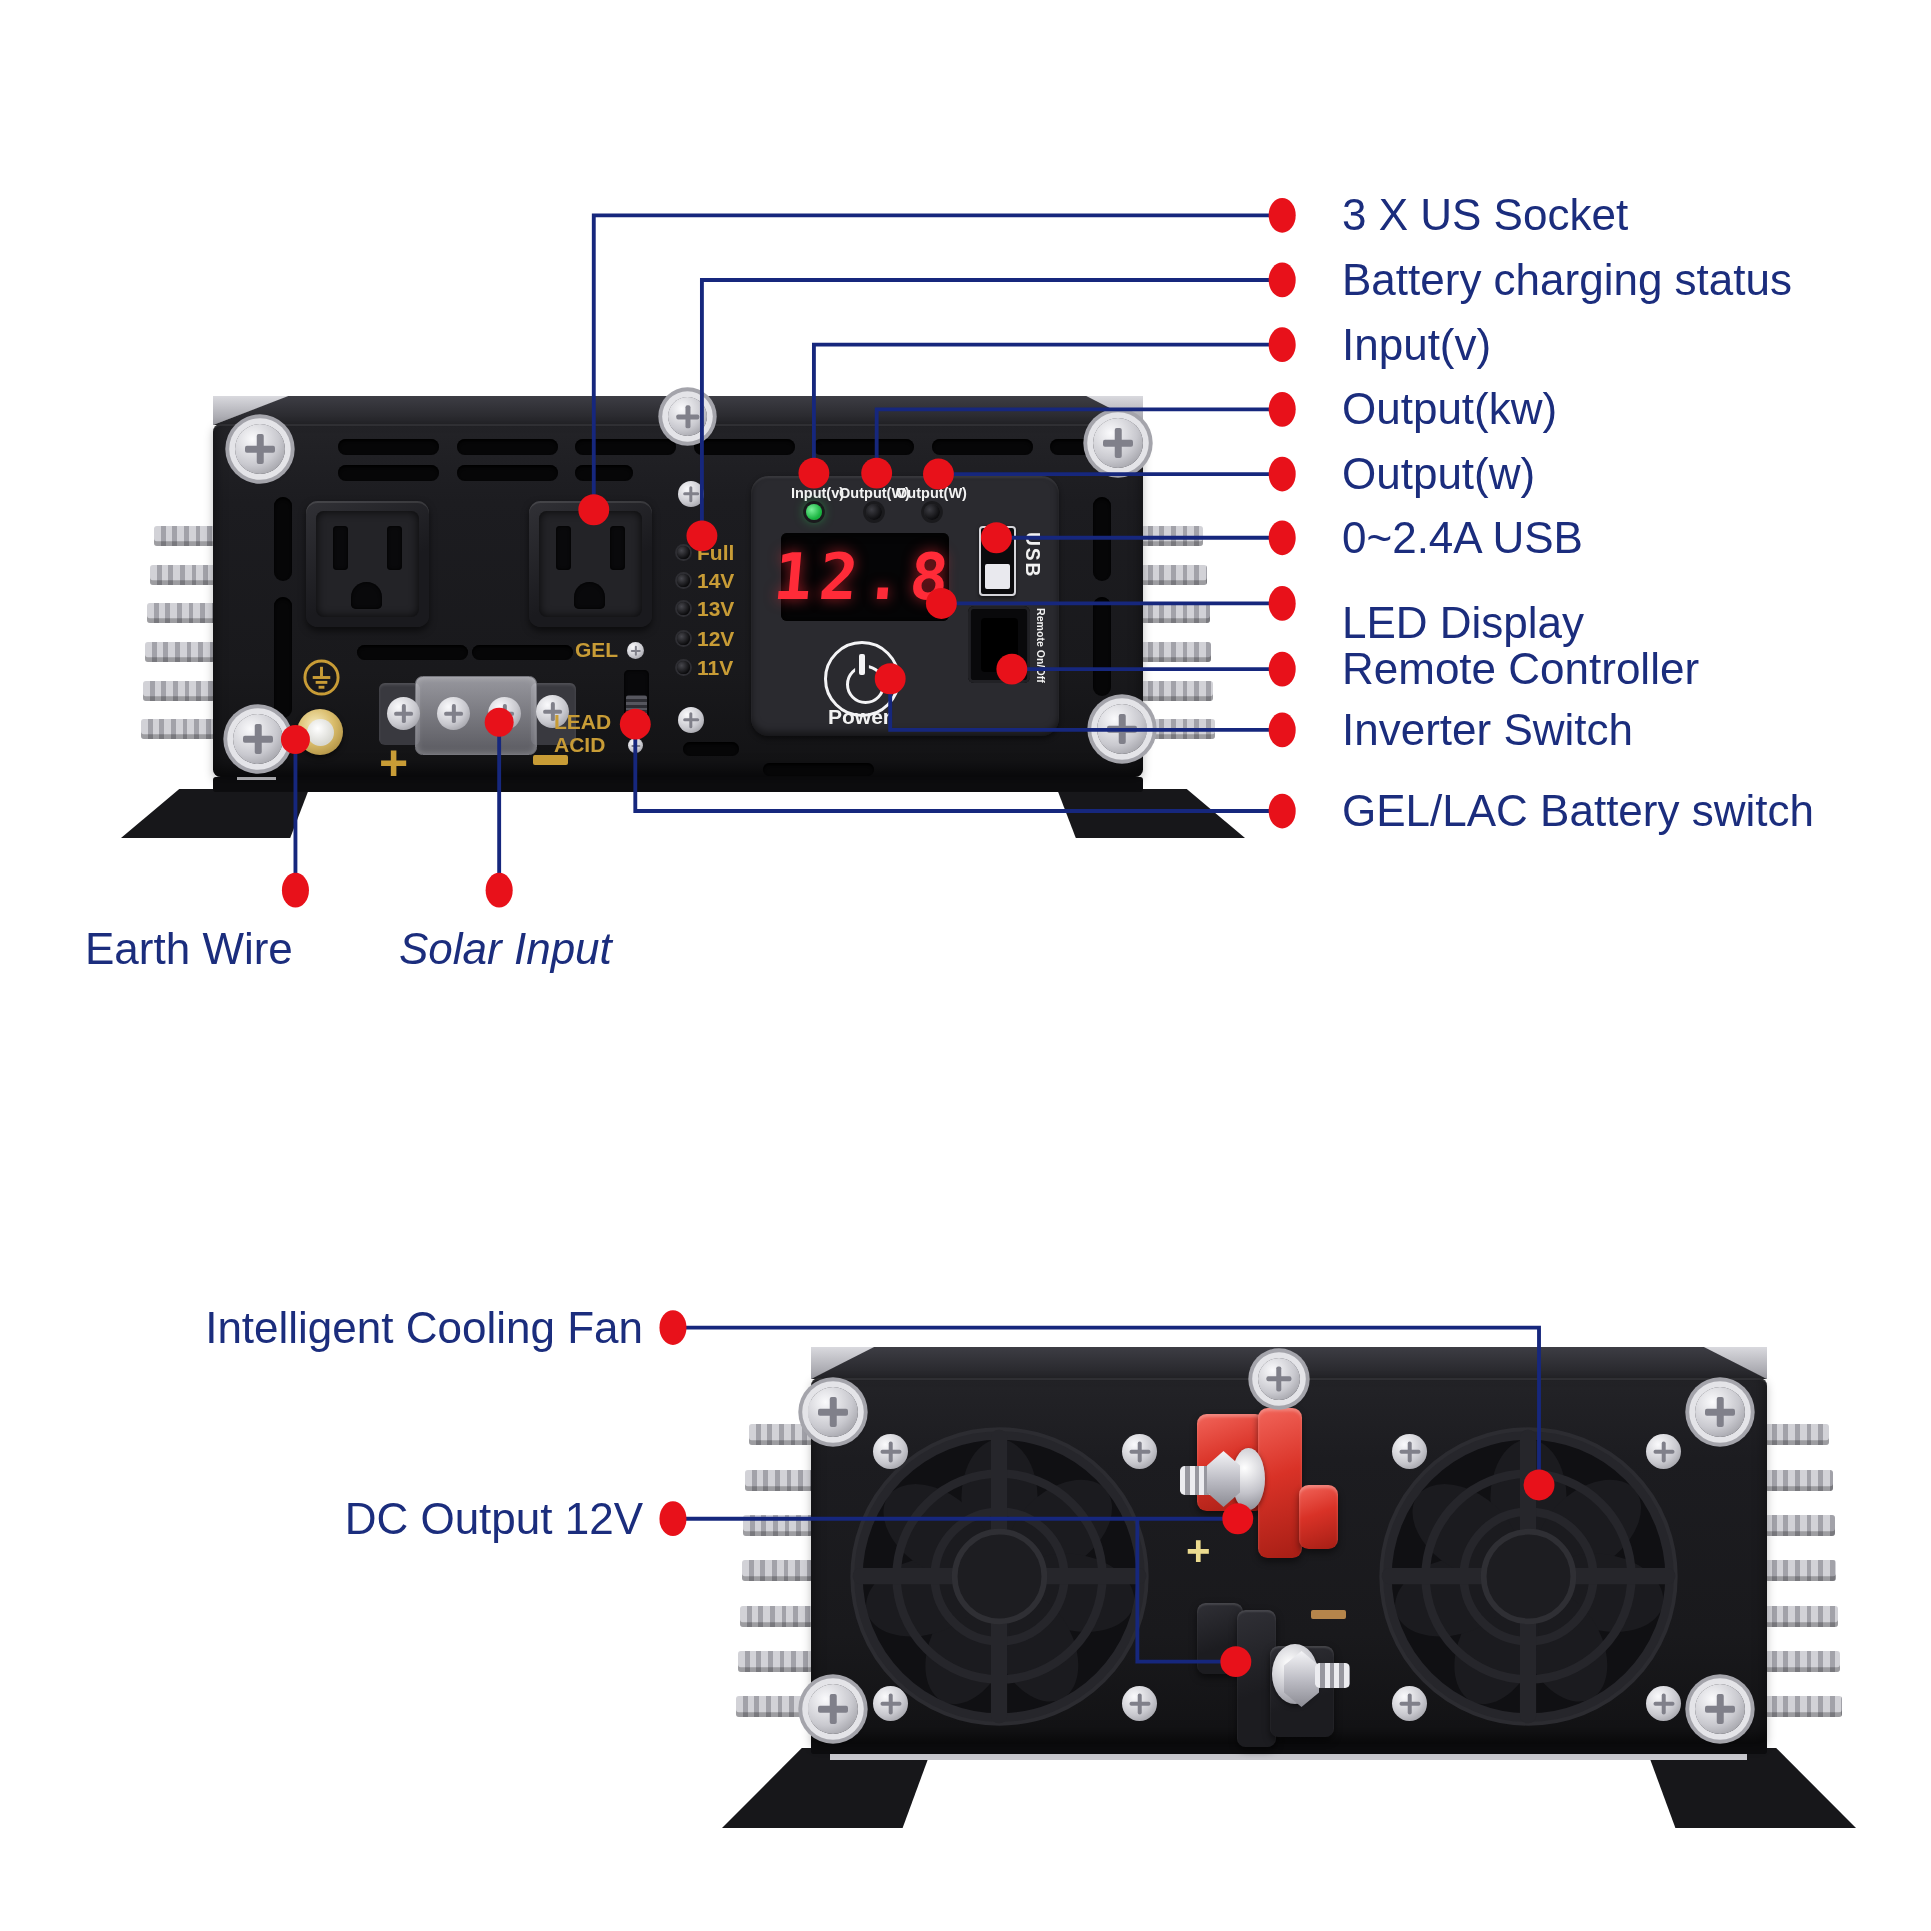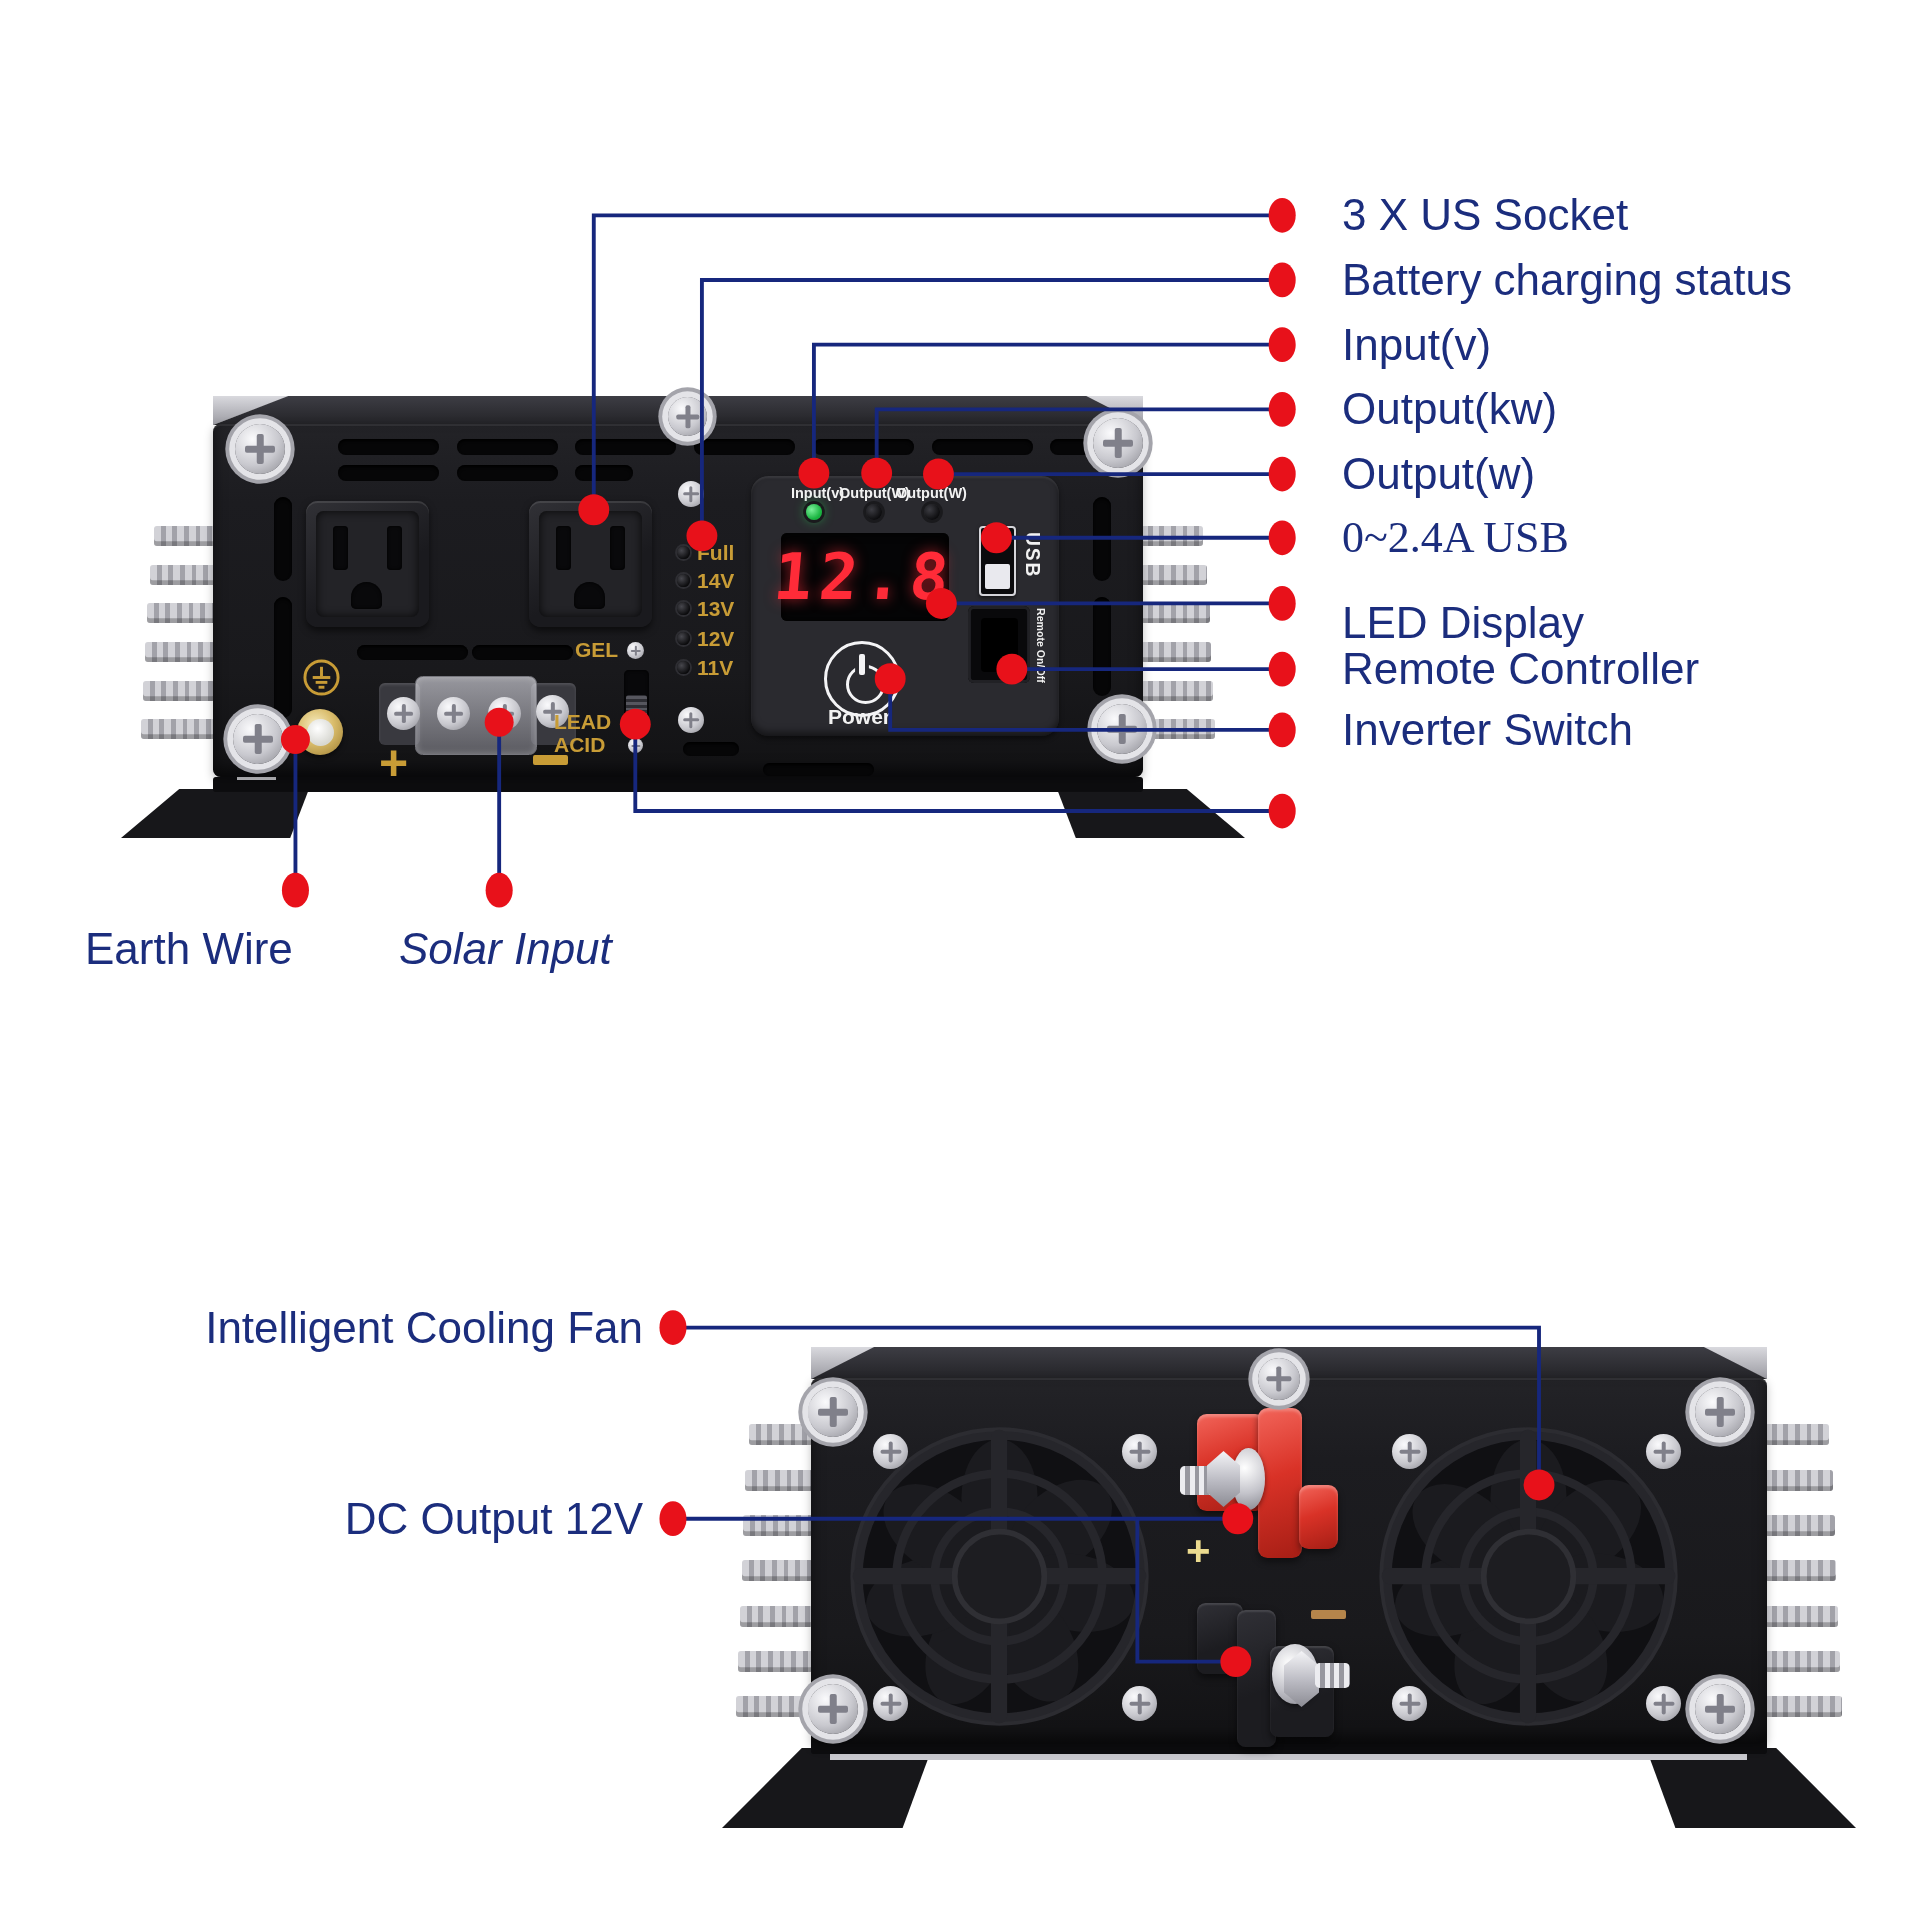--- a/index.html
+++ b/index.html
@@ -375,23 +375,24 @@
       <circle cx="1282" cy="1573" r="16"></circle>
       <circle cx="1280" cy="1721" r="16"></circle>
     </g>
   </svg>
 
   <div class="clabel" style="left:1342px;top:188px;">3 X US Socket</div>
   <div class="clabel" style="left:1342px;top:253px;">Battery charging status</div>
   <div class="clabel" style="left:1342px;top:318px;">Input(v)</div>
   <div class="clabel" style="left:1342px;top:382px;">Output(kw)</div>
   <div class="clabel" style="left:1342px;top:447px;">Output(w)</div>
-  <div class="clabel" style="left:1342px;top:511px;font-family:Liberation Serif, serif;">0~2.4A USB</div>
+  <div class="clabel" style="left:1342px;top:511px;">0~2.4A USB</div>
   <div class="clabel" style="left:1342px;top:596px;">LED Display</div>
   <div class="clabel" style="left:1342px;top:703px;">Inverter Switch</div>
   <div class="clabel" style="left:1342px;top:642px;">Remote Controller</div>
+  <div class="clabel" style="left:1342px;top:784px;">GEL/LAC Battery switch</div>
   <div class="clabel" style="left:85px;top:922px;">Earth Wire</div>
   <div class="clabel" style="left:399px;top:922px;font-style:italic;">Solar Input</div>
   <div class="rlabel" style="left:97px;top:1301px;width:546px;">Intelligent Cooling Fan</div>
   <div class="rlabel" style="left:97px;top:1492px;width:546px;">DC Output 12V</div>
 
 </div>
 
 
 </body></html>

